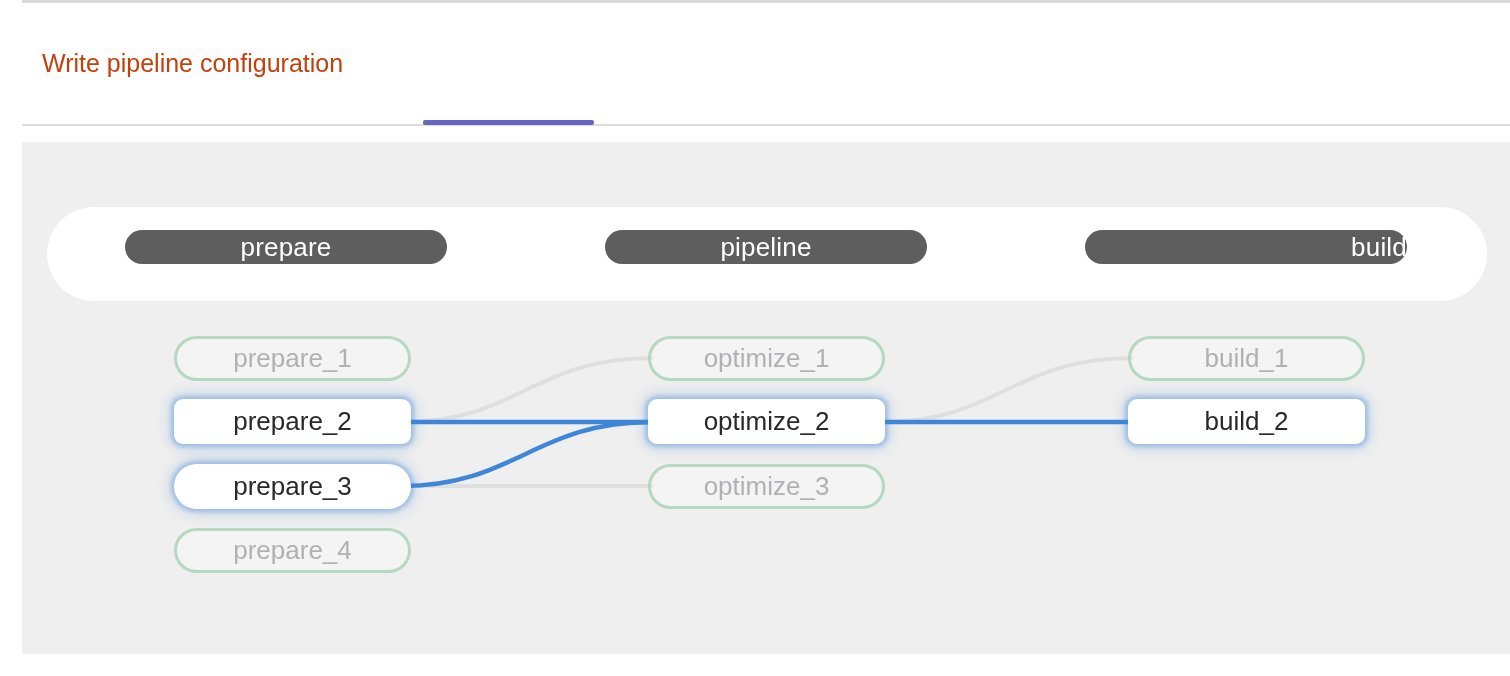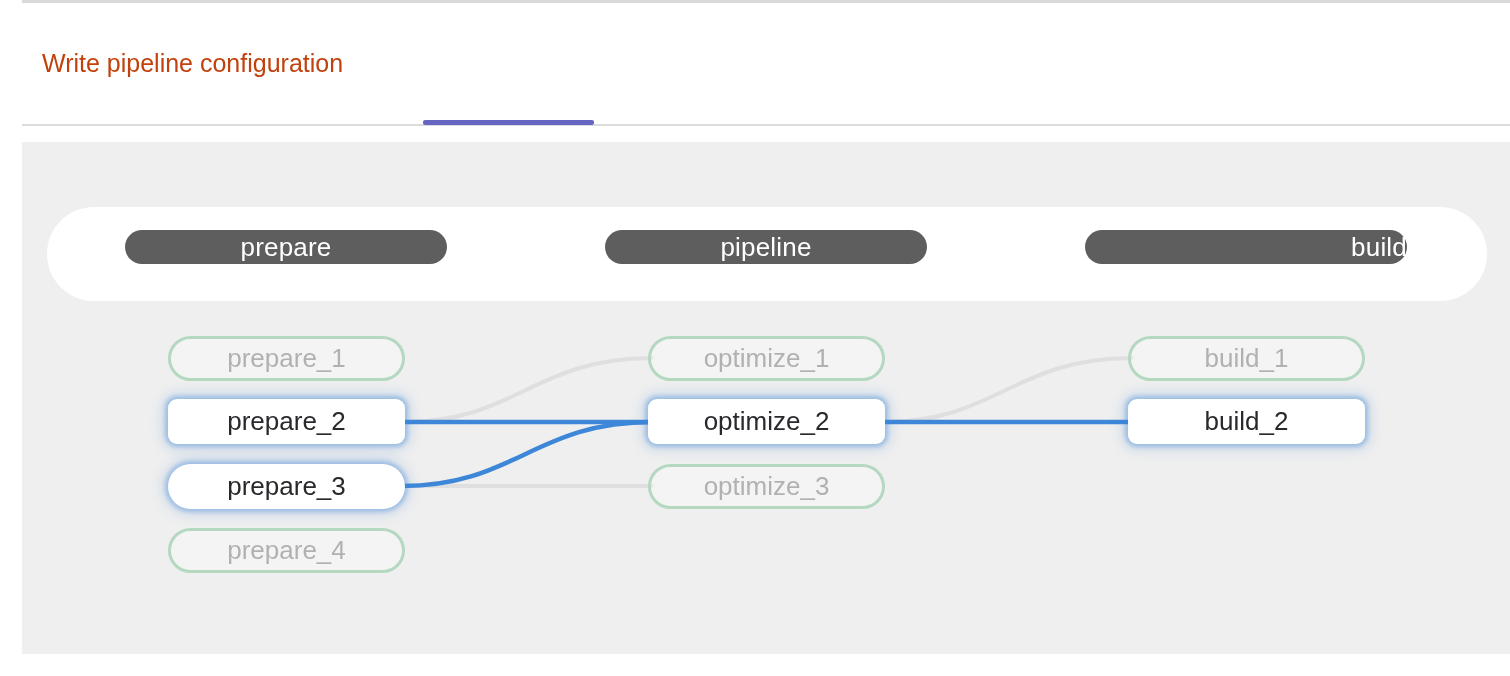--- a/index.html
+++ b/index.html
@@ -61,21 +61,21 @@
     display: flex; align-items: center; justify-content: center;
     font-size: 26px; cursor: pointer; white-space: nowrap;
   }
   .job-node.dimmed {
     border: 3px solid #b5d8c1; color: #b1b1b3; background: rgba(255,255,255,0.3);
   }
   .job-node.highlighted {
     background: #ffffff; color: #29292d;
     box-shadow: 0 0 4px 3px rgba(62,134,216,0.38), 0 0 13px 6px rgba(62,134,216,0.18);
   }
-  .col-prepare  { left: 168px; align-items: center; }
+  .col-prepare  { left: 174px; align-items: center; }
   .col-optimize { left: 648px; text-align: right; }
   .col-build    { left: 1128px; }
   .row-0 { top: 336px; }
   .row-1 { top: 399px; border-radius: 9px; }
   .row-2 { top: 464px; }
   .row-3 { top: 528px; }
 </style>
 </head>
 <body>
 

